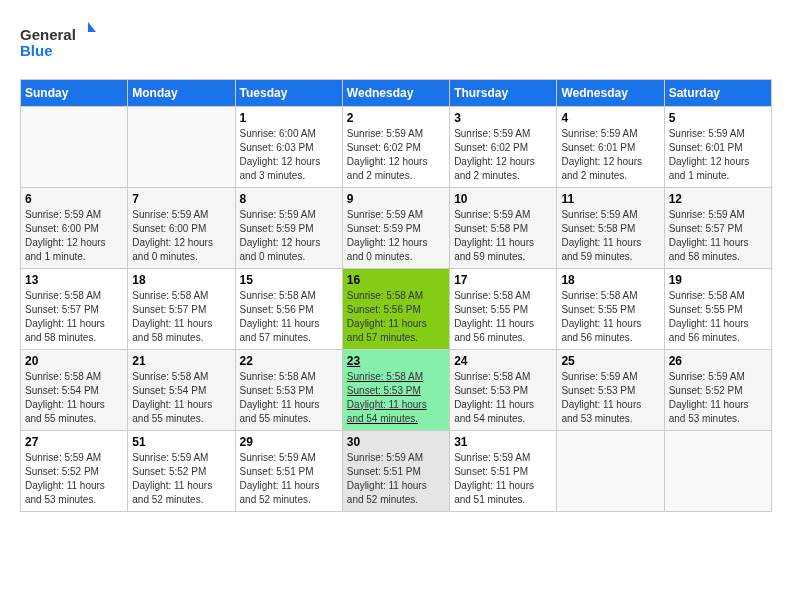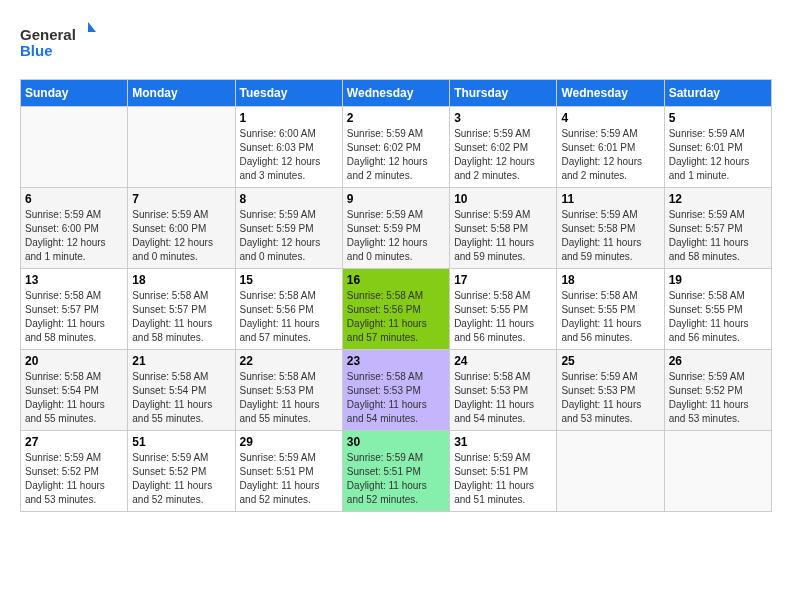--- a/index.html
+++ b/index.html
@@ -261,21 +261,21 @@
 Daylight: 11 hours
 and 55 minutes.</div>
         </td>
         <td style="background: rgb(245, 245, 245);">
           <span class="day-num">22</span>
           <div class="day-info" style="white-space: pre-line;">Sunrise: 5:58 AM
 Sunset: 5:53 PM
 Daylight: 11 hours
 and 55 minutes.</div>
         </td>
-        <td style="background: #c4b5fd;">
+        <td style="background: #86efac; text-decoration: underline;">
           <span class="day-num">23</span>
           <div class="day-info" style="white-space: pre-line;">Sunrise: 5:58 AM
 Sunset: 5:53 PM
 Daylight: 11 hours
 and 54 minutes.</div>
         </td>
         <td style="background: rgb(245, 245, 245);">
           <span class="day-num">24</span>
           <div class="day-info" style="white-space: pre-line;">Sunrise: 5:58 AM
 Sunset: 5:53 PM
@@ -312,21 +312,21 @@
 Daylight: 11 hours
 and 52 minutes.</div>
         </td>
         <td style="background: rgb(255, 255, 255);">
           <span class="day-num">29</span>
           <div class="day-info" style="white-space: pre-line;">Sunrise: 5:59 AM
 Sunset: 5:51 PM
 Daylight: 11 hours
 and 52 minutes.</div>
         </td>
-        <td style="background: #86efac;">
+        <td style="background: #e5e5e5;">
           <span class="day-num">30</span>
           <div class="day-info" style="white-space: pre-line;">Sunrise: 5:59 AM
 Sunset: 5:51 PM
 Daylight: 11 hours
 and 52 minutes.</div>
         </td>
         <td style="background: rgb(255, 255, 255);">
           <span class="day-num">31</span>
           <div class="day-info" style="white-space: pre-line;">Sunrise: 5:59 AM
 Sunset: 5:51 PM

